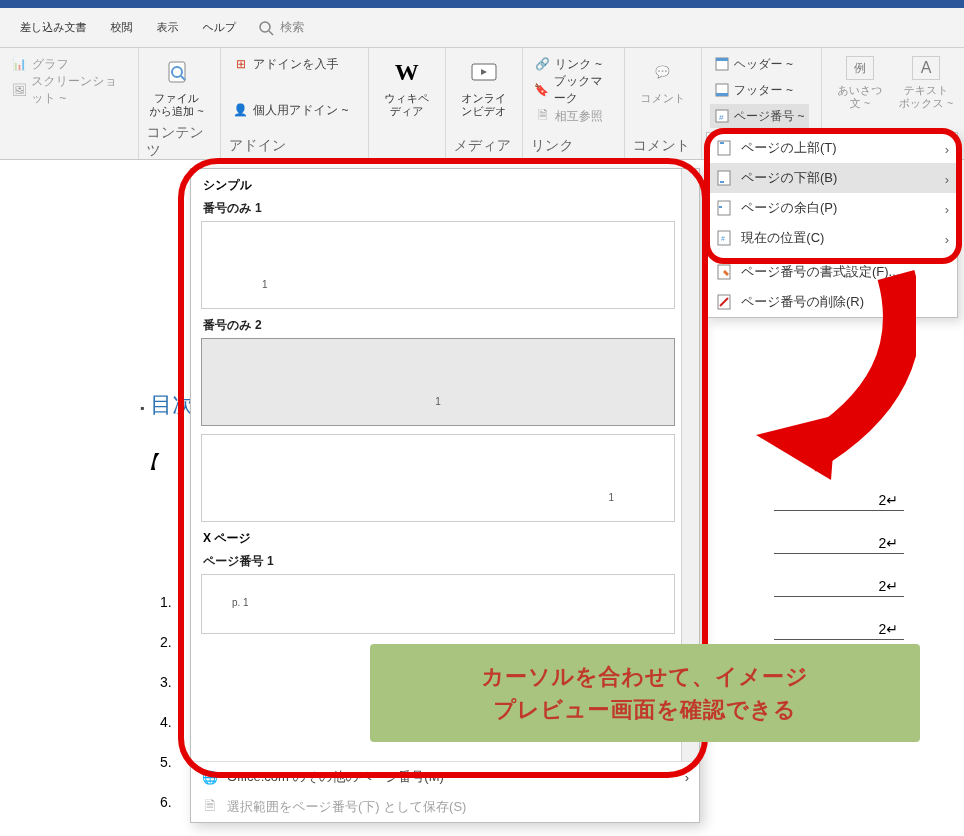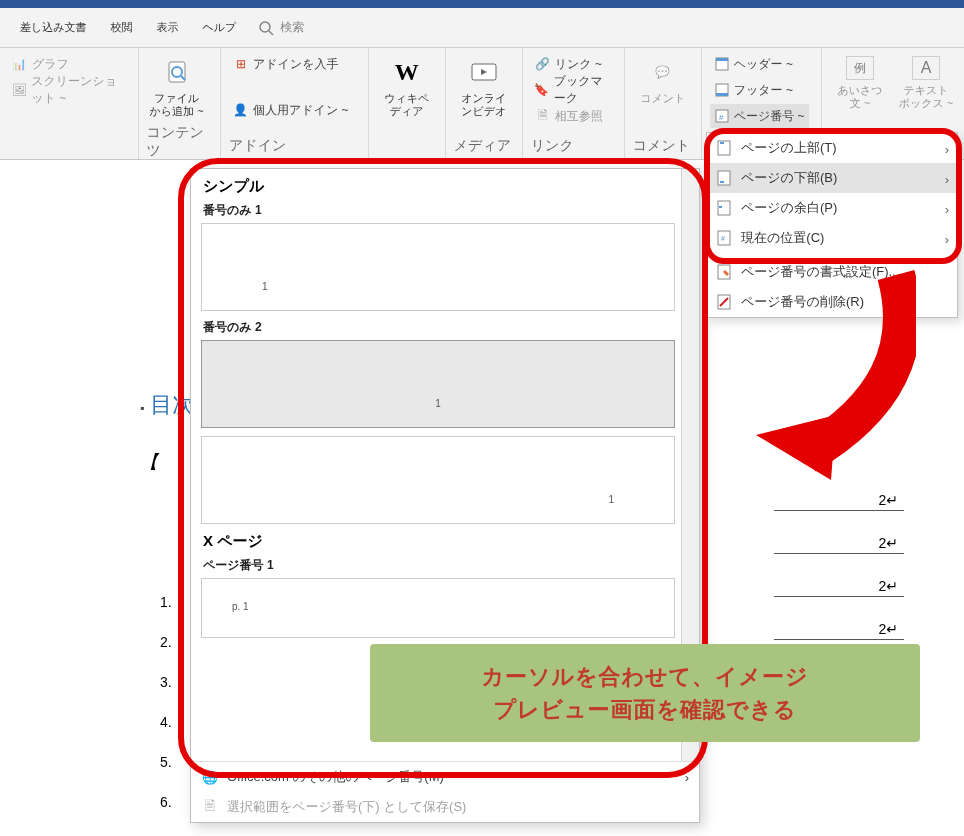--- a/index.html
+++ b/index.html
@@ -27,21 +27,21 @@
 .submenu-item { display: flex; align-items: flex-end; padding: 6px 8px; font-size: 13px; color: #333; cursor: pointer; position: relative; }
 .submenu-item .ico { width: 18px; height: 18px; margin-right: 8px; display:flex; align-items:center; justify-content:center; }
 .submenu-item.hovered { background: #e3e3e3; }
 .submenu-item .chev { position: absolute; right: 8px; color: #666; }
 .submenu-sep { height: 4px; }
 
 .gallery { position: absolute; left: 190px; top: 168px; width: 510px; height: 655px; background: #fff; border: 1px solid #bfbfbf; box-shadow: 4px 4px 12px rgba(0,0,0,.18); z-index: 15; display: flex; flex-direction: column; }
 .gallery-scroll { flex: 1; overflow: hidden; position: relative; }
 .gallery-scrollbar { position: absolute; right: 0; top: 0; bottom: 0; width: 18px; background: #f0f0f0; border-left: 1px solid #d0d0d0; }
 .gallery-inner { padding: 0 4px 0 10px; }
-.gallery-cat { font-weight: bold; margin: 8px 0 4px 2px; font-size: 15px; }
+.gallery-cat { font-weight: bold; margin: 8px 0 4px 2px; font-size: 12px; }
 .gallery-subcat { font-size: 12px; margin: 6px 0 4px 2px; font-weight: bold; color: #222; }
 .gallery-thumb { border: 1px solid #ccc; height: 88px; margin: 4px 0 8px; position: relative; background: #fff; }
 .gallery-thumb.selectedbg { background: #e8e8e8; }
 .gallery-thumb .pnum { position: absolute; font-size: 10px; color: #555; }
 .gallery-footer { border-top: 1px solid #ddd; }
 .gallery-footer-item { display: flex; align-items: center; padding: 6px 10px; font-size: 13px; color: #444; cursor: pointer; }
 .gallery-footer-item .ico { width: 18px; height: 18px; margin-right: 8px; display:flex;align-items:center;justify-content:center; }
 
 .doc-bg { position: absolute; left: 100px; top: 320px; width: 640px; height: 510px; background: #fff; z-index: 2; }
 .doc-bg .heading { color: #2e74b5; font-size: 22px; margin: 70px 0 0 40px; }

